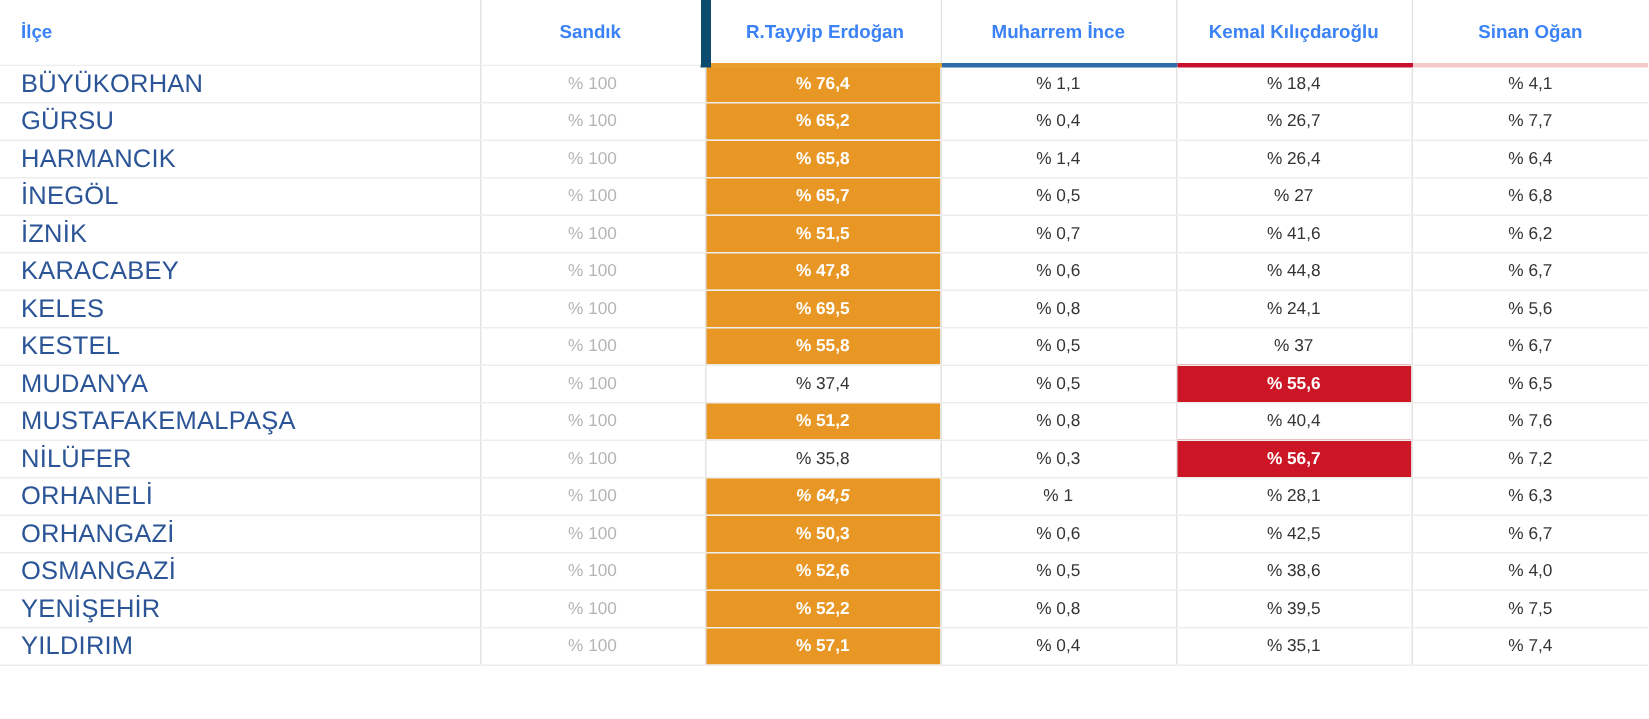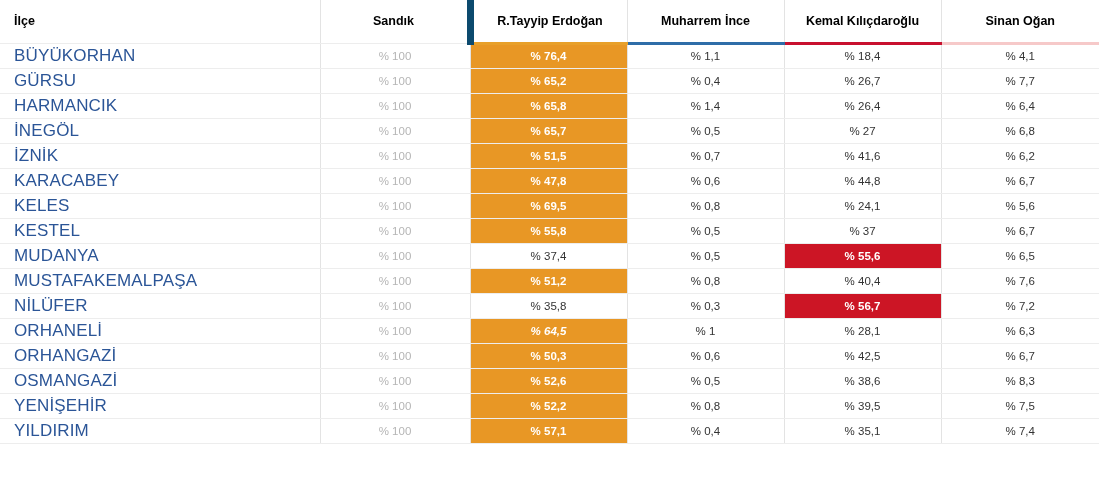--- a/index.html
+++ b/index.html
@@ -27,21 +27,21 @@
   col.c-sandik  { width: 150px; }
   col.c-cand    { width: 157px; }
   col.c-cand-last { width: 158px; }
 
   
   thead th {
     height: 43px;
     padding: 0 10px;
     font-size: 12.5px;
     font-weight: bold;
-    color: #000000;
+    color: #3b82f6;
     text-align: center;
     vertical-align: middle;
     background: #ffffff;
     border-bottom: 3px solid transparent;
     position: relative;
   }
   thead th.th-ilce {
     text-align: left;
     padding-left: 14px;
     border-right: 1px solid #e3e3e3;
@@ -218,21 +218,21 @@
           <td class="td-val">% 0,6</td>
           <td class="td-val">% 42,5</td>
           <td class="td-val last">% 6,7</td>
         </tr>
         <tr>
           <td class="td-ilce">OSMANGAZİ</td>
           <td class="td-sandik">% 100</td>
           <td class="td-val win" style="background: rgb(232, 151, 37); color: rgb(255, 255, 255);">% 52,6</td>
           <td class="td-val">% 0,5</td>
           <td class="td-val">% 38,6</td>
-          <td class="td-val last">% 8,3</td>
+          <td class="td-val last">% 4,0</td>
         </tr>
         <tr>
           <td class="td-ilce">YENİŞEHİR</td>
           <td class="td-sandik">% 100</td>
           <td class="td-val win" style="background: rgb(232, 151, 37); color: rgb(255, 255, 255);">% 52,2</td>
           <td class="td-val">% 0,8</td>
           <td class="td-val">% 39,5</td>
           <td class="td-val last">% 7,5</td>
         </tr>
         <tr>

